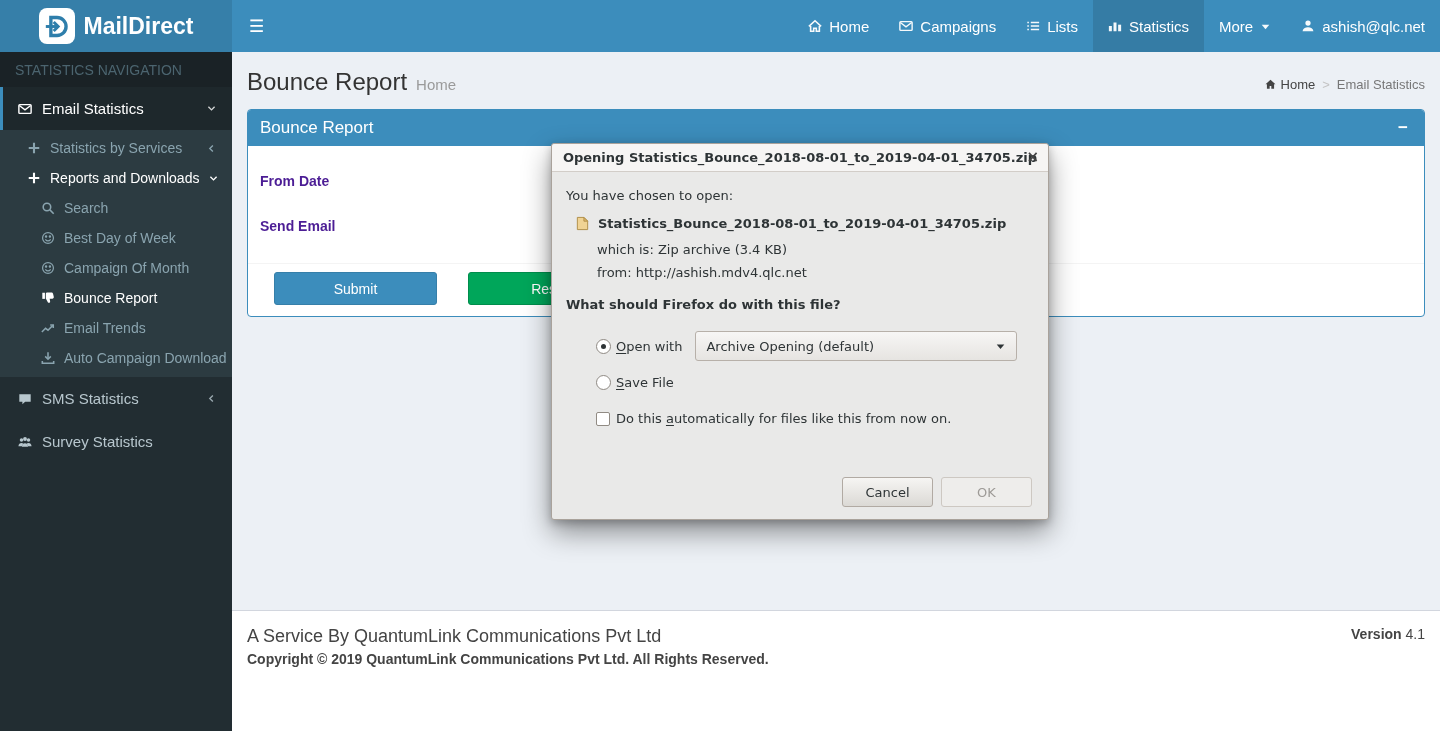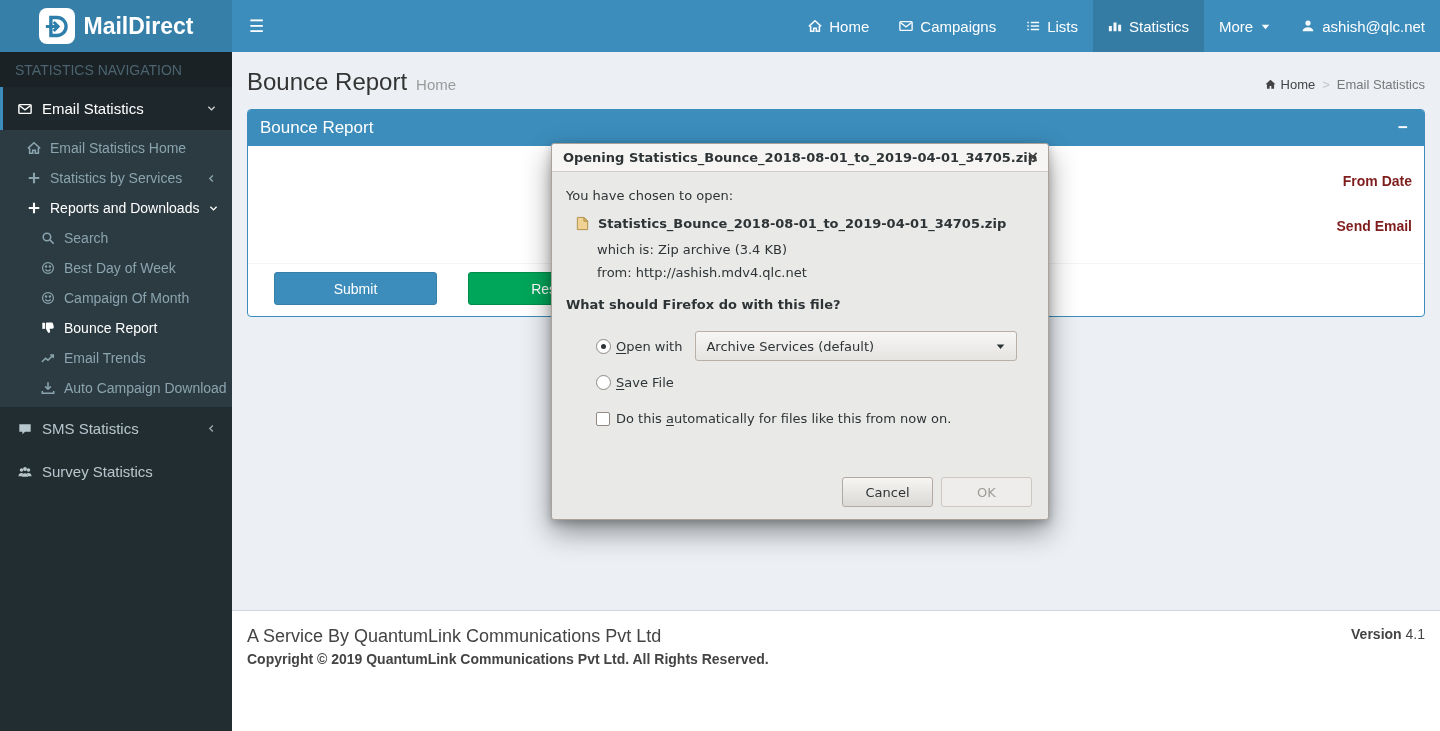--- a/index.html
+++ b/index.html
@@ -40,21 +40,21 @@
   .page-subtitle { font-size:15px; color:#9a9a9a; margin-left:9px; }
   .breadcrumb { margin-left:auto; display:flex; align-items:center; gap:7px; font-size:13px; color:#444; }
   .breadcrumb .crumb-home { display:flex; align-items:center; gap:5px; cursor:pointer; }
   .breadcrumb .sep { color:#c3c3c3; }
   .breadcrumb .crumb-current { color:#777; }
 
   .panel { margin:0 15px; background:#fff; border:1px solid #3c8dbc; border-radius:4px; }
   .panel-heading { background:#3c8dbc; color:#fff; padding:8px 12px; font-size:17px; display:flex; align-items:center; border-radius:3px 3px 0 0; }
   .panel-collapse { margin-left:auto; font-size:17px; font-weight:bold; cursor:pointer; padding:0 4px; }
   .panel-body { padding:27px 12px 0; }
-  .form-label { font-weight:bold; color:#7f1d1d; font-size:14px; margin-bottom:29px;text-align:right; }
+  .form-label { font-weight:bold; color:#4c1d95; font-size:14px; margin-bottom:29px; }
   .panel-foot { border-top:1px solid #f4f4f4; padding:8px 26px 11px; display:flex; gap:31px; }
   .btn { width:163px; height:33px; border-radius:3px; font-size:14px; color:#fff; border:1px solid transparent; cursor:pointer; font-family:inherit; }
   .btn-submit { background:#3c8dbc; border-color:#367fa9; }
   .btn-reset { background:#00a65a; border-color:#008d4c; }
 
   
   .footer { position:absolute; top:610px; left:232px; right:0; bottom:0; background:#fff; border-top:1px solid #d2d6de; padding:15px; color:#444; }
   .footer-line1 { font-size:18px; }
   .footer-line2 { font-size:14px; font-weight:bold; margin-top:4px; }
   .footer-version { position:absolute; top:15px; right:15px; font-size:14px; }
@@ -174,29 +174,20 @@
     <span class="ico small chev">
         <svg viewBox="0 0 16 16" fill="none" stroke="currentColor" stroke-width="2">
           <path d="M3.5 5.5L8 10l4.5-4.5"></path>
         </svg>
       </span>
   </div>
 
   <div class="submenu">
     <div class="sub-item">
       <span class="ico">
-          <svg viewBox="0 0 16 16" fill="none" stroke="currentColor" stroke-width="1.8">
-            <path d="M1 8.5L8 2l7 6.5"></path>
-            <path d="M3 8v6h3.5v-3.5h3V14H13V8"></path>
-          </svg>
-        </span>
-      <span>Email Statistics Home</span>
-    </div>
-    <div class="sub-item">
-      <span class="ico">
           <svg viewBox="0 0 16 16" stroke="currentColor" stroke-width="2.4">
             <path d="M8 2v12M2 8h12"></path>
           </svg>
         </span>
       <span>Statistics by Services</span>
       <span class="ico small chev">
           <svg viewBox="0 0 16 16" fill="none" stroke="currentColor" stroke-width="2">
             <path d="M10 3.5L5.5 8 10 12.5"></path>
           </svg>
         </span>
@@ -366,21 +357,21 @@
     <div class="dlg-details">
       <div>which is: Zip archive (3.4 KB)</div>
       <div>from: http://ashish.mdv4.qlc.net</div>
     </div>
     <div class="dlg-question">What should Firefox do with this file?</div>
 
     <div class="dlg-row openwith">
       <span class="radio checked"></span>
       <span><span class="mn">O</span><span>pen with</span></span>
       <div class="dropdown">
-        <span>Archive Services (default)</span>
+        <span>Archive Opening (default)</span>
         <span class="ico small dd-caret">
             <svg viewBox="0 0 16 16" fill="#2e3436">
               <path d="M2.5 5h11L8 11.5z"></path>
             </svg>
           </span>
       </div>
     </div>
 
     <div class="dlg-row savefile">
       <span class="radio"></span>

